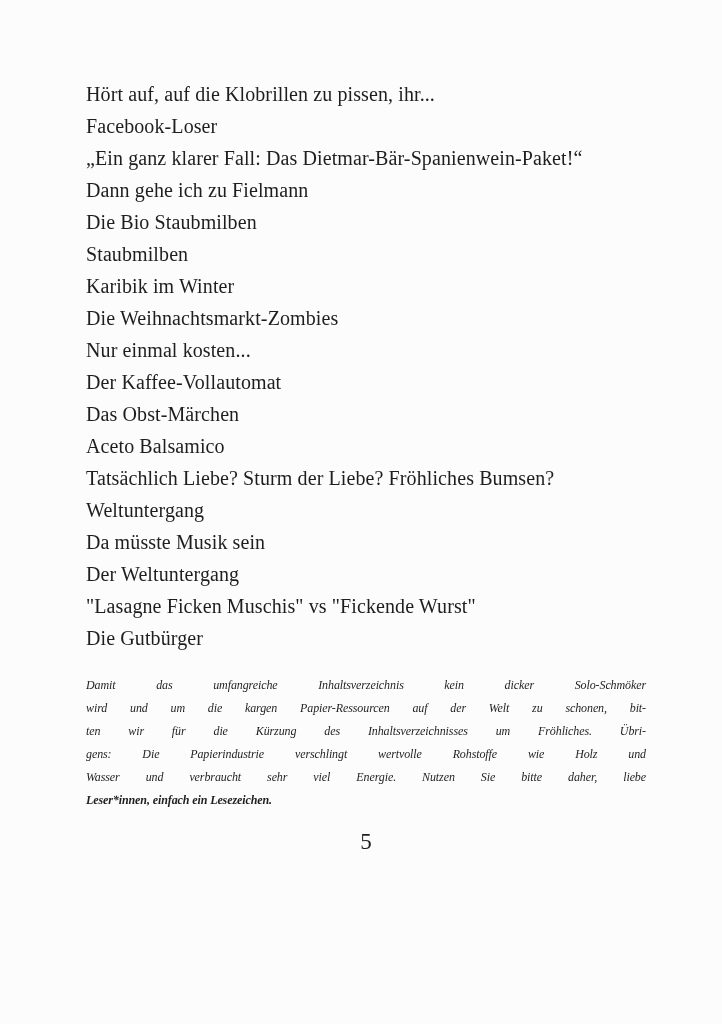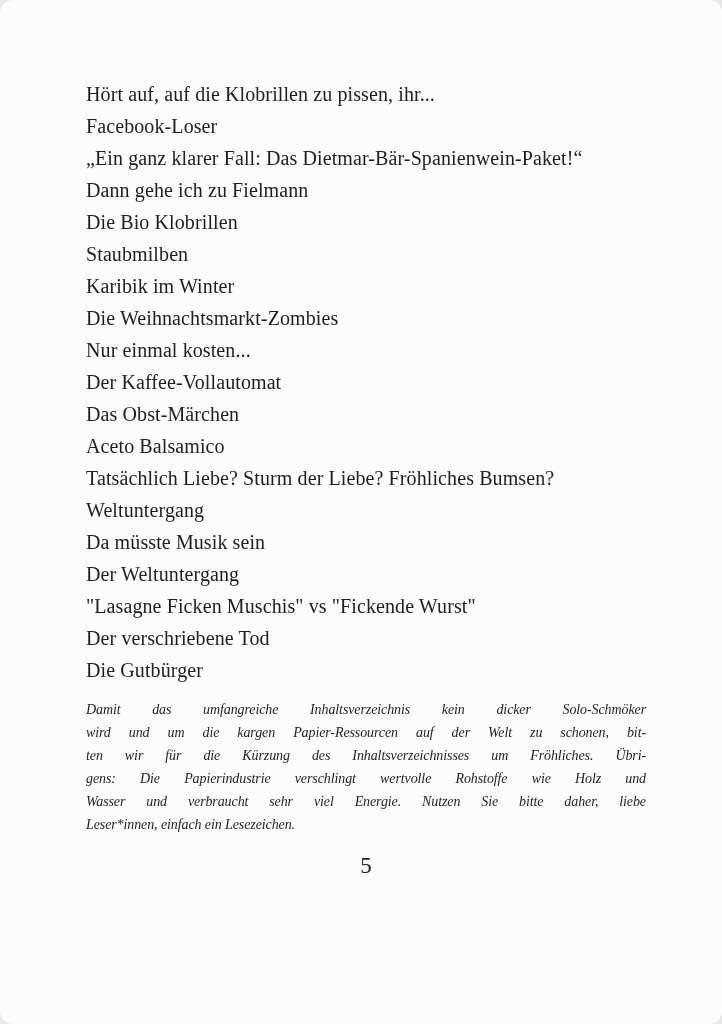--- a/index.html
+++ b/index.html
@@ -10,53 +10,53 @@
   .page {
     position: relative;
     width: 722px;
     height: 1024px;
     margin: 0 auto;
     background: #fcfcfc;
     color: #1e1e1e;
     font-family: "Liberation Serif", "DejaVu Serif", serif;
     overflow: hidden;
     box-sizing: border-box;
-    border-radius: 13px;
   }
   .content {
     position: absolute;
     left: 86px;
     top: 78px;
     width: 560px;
   }
   .toc-list {
     margin: 0;
     padding: 0;
   }
   .toc-entry {
     font-size: 20px;
     line-height: 32px;
     height: 32px;
     white-space: nowrap;
     letter-spacing: 0.1px;
   }
   .chapter-note {
-    margin-top: 12px;
+    margin-top: 20px;
     font-style: italic;
-    font-size: 14px;
+    font-size: 12px;
     letter-spacing: -0.1px;
   }
   .note-line {
     line-height: 23px;
     text-align: justify;
     text-align-last: justify;
   }
   .note-line.last {
     text-align: center;
     text-align-last: left;
+    font-weight: bold;
   }
   .page-footer {
     margin-top: 17px;
     text-align: center;
   }
   .page-number {
     font-size: 23px;
     line-height: 26px;
     display: inline-block;
   }
@@ -65,34 +65,33 @@
 <body>
 
 <div class="page">
   <div class="content">
 
     <div class="toc-list">
       <div class="toc-entry">Hört auf, auf die Klobrillen zu pissen, ihr...</div>
       <div class="toc-entry">Facebook-Loser</div>
       <div class="toc-entry">„Ein ganz klarer Fall: Das Dietmar-Bär-Spanienwein-Paket!“</div>
       <div class="toc-entry">Dann gehe ich zu Fielmann</div>
-      <div class="toc-entry">Die Bio Klobrillen</div>
+      <div class="toc-entry">Die Bio Staubmilben</div>
       <div class="toc-entry">Staubmilben</div>
       <div class="toc-entry">Karibik im Winter</div>
       <div class="toc-entry">Die Weihnachtsmarkt-Zombies</div>
       <div class="toc-entry">Nur einmal kosten...</div>
       <div class="toc-entry">Der Kaffee-Vollautomat</div>
       <div class="toc-entry">Das Obst-Märchen</div>
       <div class="toc-entry">Aceto Balsamico</div>
       <div class="toc-entry">Tatsächlich Liebe? Sturm der Liebe? Fröhliches Bumsen?</div>
       <div class="toc-entry">Weltuntergang</div>
       <div class="toc-entry">Da müsste Musik sein</div>
       <div class="toc-entry">Der Weltuntergang</div>
       <div class="toc-entry">"Lasagne Ficken Muschis" vs "Fickende Wurst"</div>
-      <div class="toc-entry">Der verschriebene Tod</div>
       <div class="toc-entry">Die Gutbürger</div>
     </div>
 
     <div class="chapter-note">
       <div class="note-line">Damit das umfangreiche Inhaltsverzeichnis kein dicker Solo-Schmöker</div>
       <div class="note-line">wird und um die kargen Papier-Ressourcen auf der Welt zu schonen, bit-</div>
       <div class="note-line">ten wir für die Kürzung des Inhaltsverzeichnisses um Fröhliches. Übri-</div>
       <div class="note-line">gens: Die Papierindustrie verschlingt wertvolle Rohstoffe wie Holz und</div>
       <div class="note-line">Wasser und verbraucht sehr viel Energie. Nutzen Sie bitte daher, liebe</div>
       <div class="note-line last">Leser*innen, einfach ein Lesezeichen.</div>

